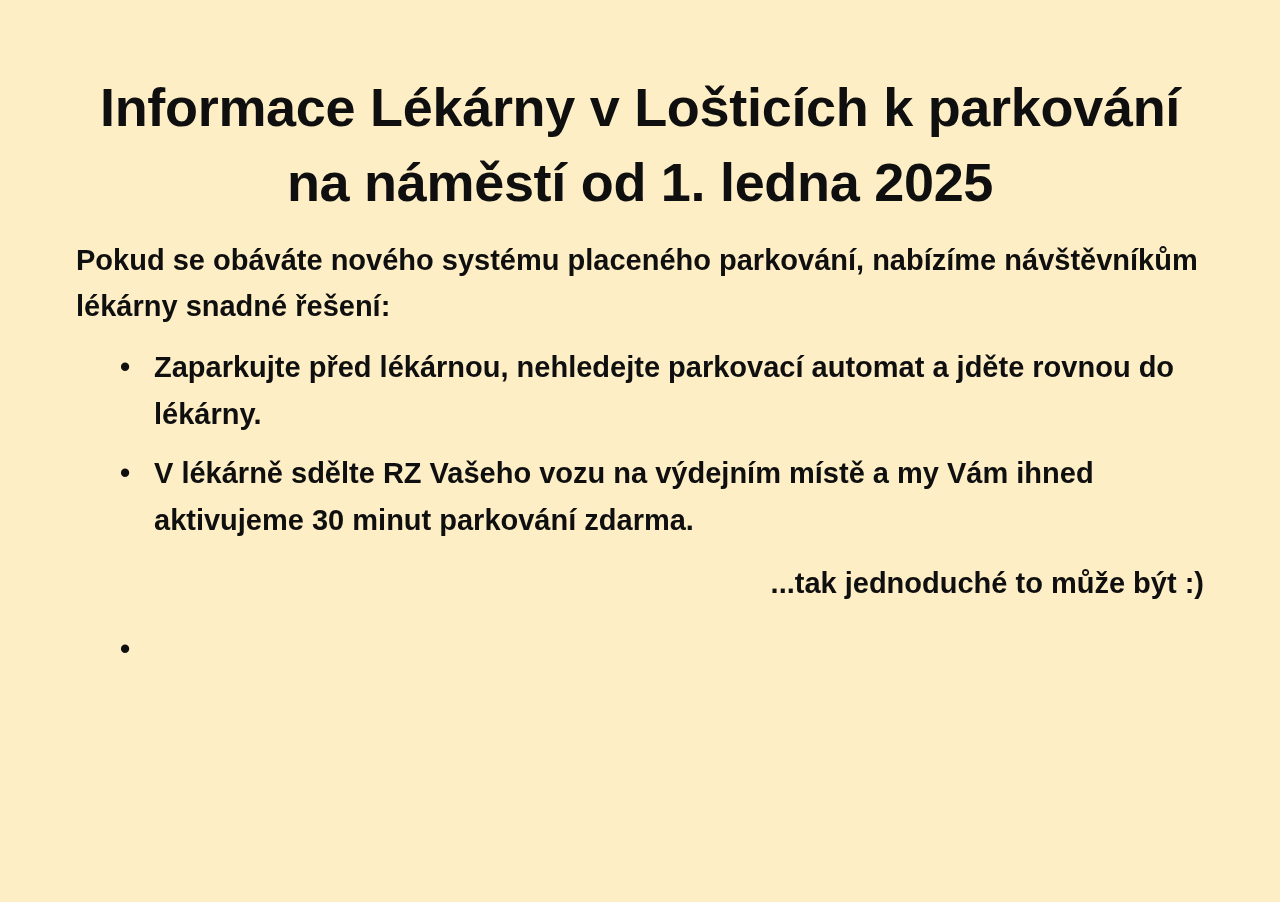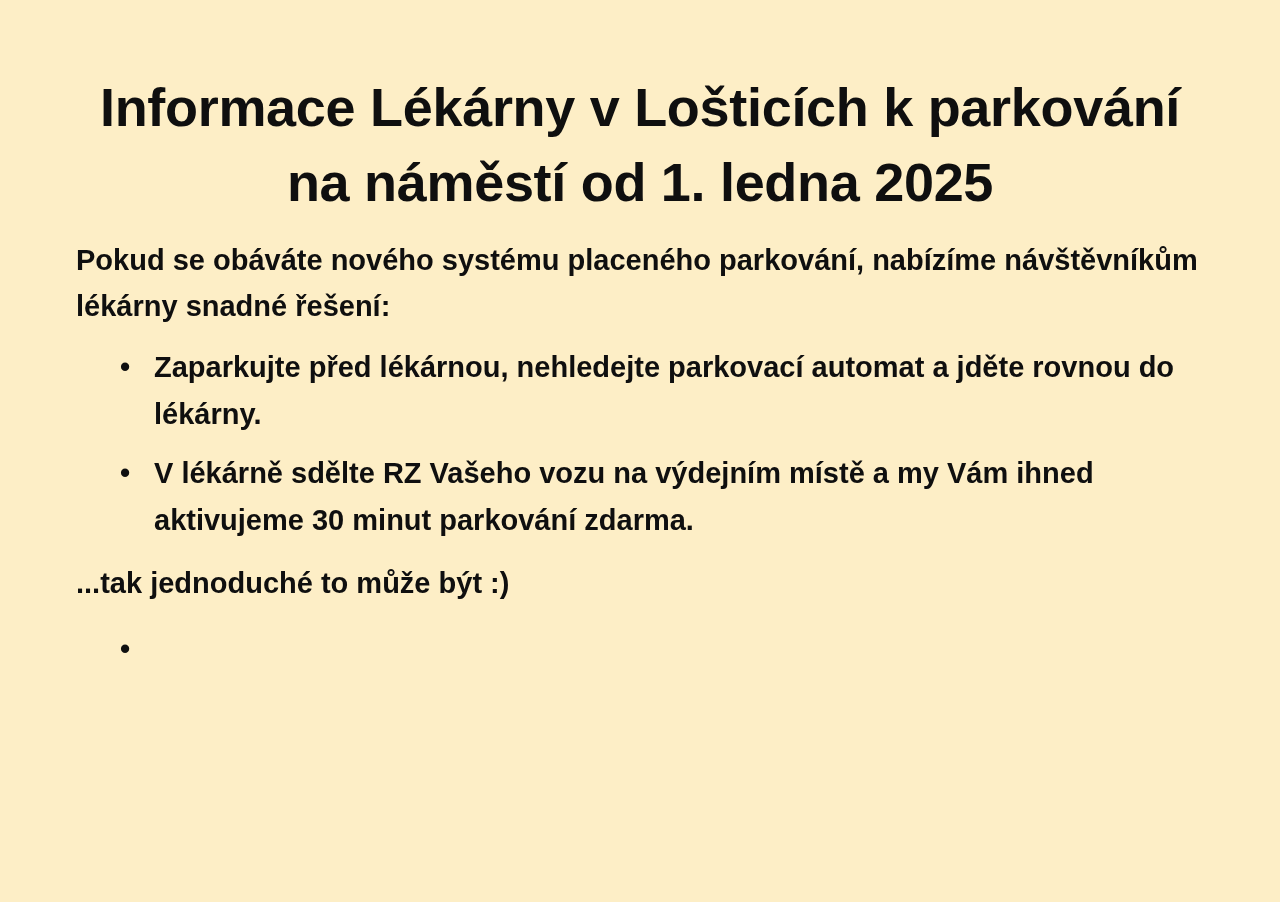--- a/index.html
+++ b/index.html
@@ -61,20 +61,21 @@
     font-size: 29px;
     line-height: 1.62;
   }
   .closing {
     font-size: 29px;
     font-weight: bold;
     line-height: 1.6;
     margin: 16px 0 20px 0;
     padding: 0 4px;
     color: #0f0f0f;
+    text-align: right;
   }
   .group-two {
     margin-top: 4px;
   }
   .group-two li {
     margin-bottom: 8px;
   }
 </style>
 </head>
 <body>

